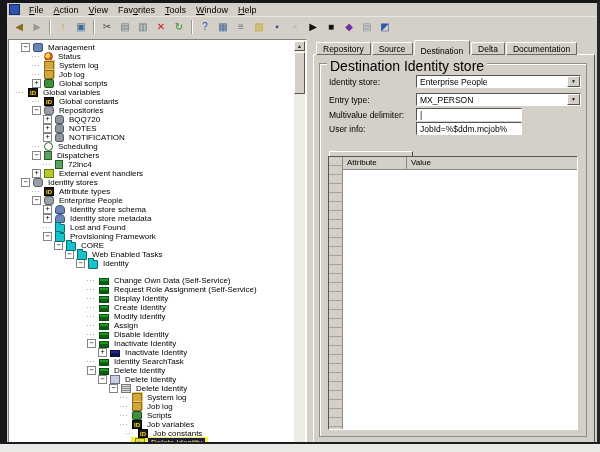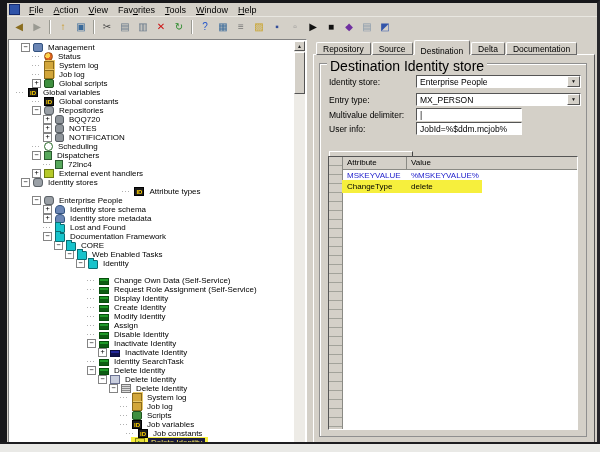--- a/index.html
+++ b/index.html
@@ -260,21 +260,21 @@
         <div class="trow" style="padding-left: 22px;">
           <span class="exp">+</span>
           <span class="ic ic-event"></span>
           <span class="tlabel">External event handlers</span>
         </div>
         <div class="trow" style="padding-left: 11px;">
           <span class="exp">−</span>
           <span class="ic ic-stores"></span>
           <span class="tlabel">Identity stores</span>
         </div>
-        <div class="trow" style="padding-left: 22px; justify-content: center;">
+        <div class="trow" style="padding-left: 22px;">
           <span class="stem"></span>
           <span class="ic ic-vars"></span>
           <span class="tlabel">Attribute types</span>
         </div>
         <div class="trow" style="padding-left: 22px;">
           <span class="exp">−</span>
           <span class="ic ic-stores"></span>
           <span class="tlabel">Enterprise People</span>
         </div>
         <div class="trow" style="padding-left: 33px;">
@@ -288,21 +288,21 @@
           <span class="tlabel">Identity store metadata</span>
         </div>
         <div class="trow" style="padding-left: 33px;">
           <span class="stem"></span>
           <span class="ic ic-folder"></span>
           <span class="tlabel">Lost and Found</span>
         </div>
         <div class="trow" style="padding-left: 33px;">
           <span class="exp">−</span>
           <span class="ic ic-folder"></span>
-          <span class="tlabel">Documentation Framework</span>
+          <span class="tlabel">Provisioning Framework</span>
         </div>
         <div class="trow" style="padding-left: 44px;">
           <span class="exp">−</span>
           <span class="ic ic-folder"></span>
           <span class="tlabel">CORE</span>
         </div>
         <div class="trow" style="padding-left: 55px;">
           <span class="exp">−</span>
           <span class="ic ic-folder"></span>
           <span class="tlabel">Web Enabled Tasks</span>
@@ -447,30 +447,19 @@
         <input class="tinput" style="top: 58px;" value="JobId=%$ddm.mcjob%">
 
         <button class="btn">Insert template</button>
 
         <div class="grid">
           <div class="gsel-col"></div>
           <div class="ghead">
             <span class="gh attr">Attribute</span>
             <span class="gh val">Value</span>
           </div>
-          <div class="gbody">
-              <div class="grow blue">
-                <span class="ca">MSKEYVALUE</span>
-                <span class="cv">%MSKEYVALUE%</span>
-              </div>
-              <div class="grow">
-                <div class="hlbar"></div>
-                <span class="ca">ChangeType</span>
-                <span class="cv">delete</span>
-              </div>
-            </div>
         </div>
       </div>
     </div>
   </div>
 
 </div>
 <div class="statusline"></div>
 
 </body></html>

